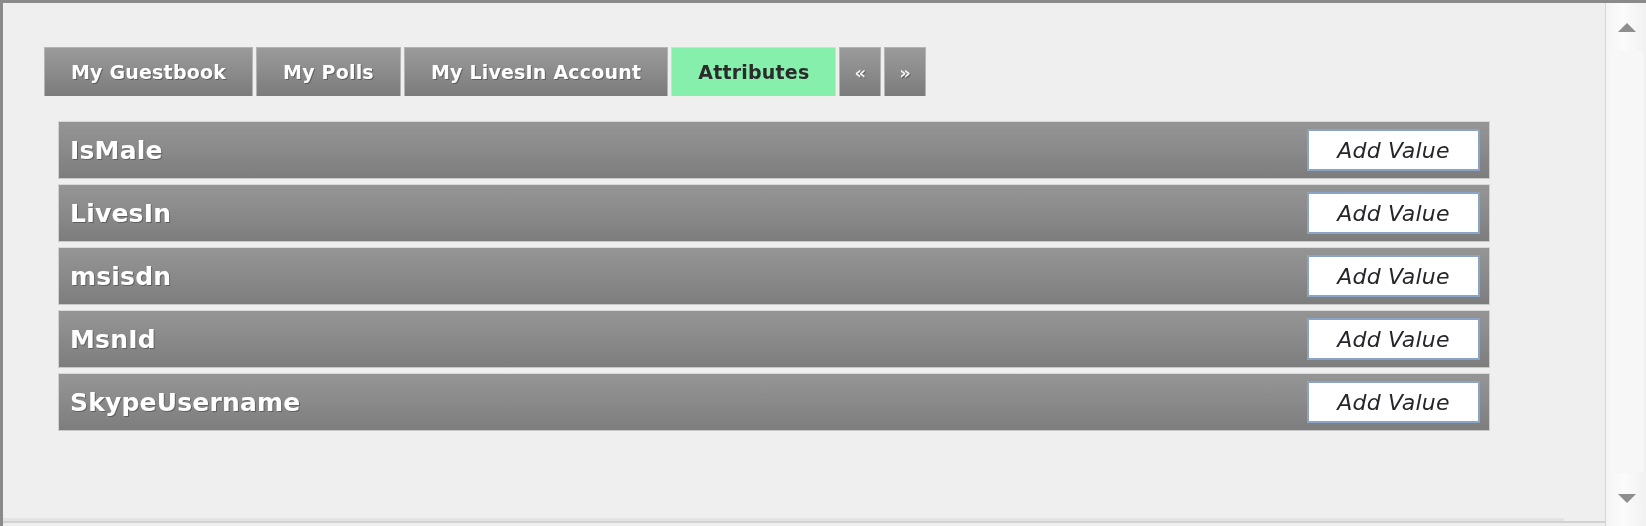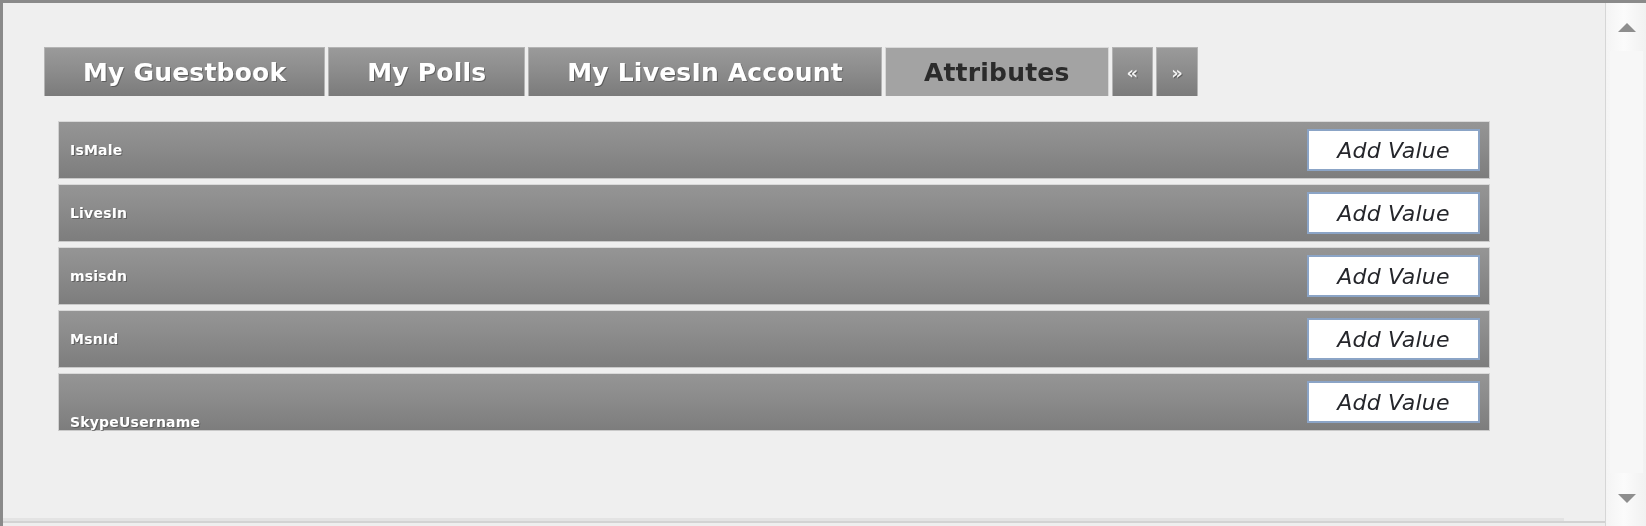--- a/index.html
+++ b/index.html
@@ -49,35 +49,35 @@
     align-items: flex-end;
     height: 49px;
   }
   .tab {
     position: relative;
     height: 49px;
     box-sizing: border-box;
     display: flex;
     align-items: center;
     justify-content: center;
-    padding: 0 38px;
+    padding: 0 26px;
     margin-right: 3px;
     background: linear-gradient(to bottom, #9a9a9a 0%, #8d8d8d 45%, #7b7b7b 100%);
     border: 1px solid #b4b4b4;
     border-bottom: none;
     color: #ffffff;
-    font-size: 25px;
+    font-size: 19px;
     font-weight: bold;
     letter-spacing: 0.2px;
     text-shadow: 1px 1px 0 rgba(60,60,60,0.55);
     white-space: nowrap;
     cursor: pointer;
   }
   .tab.active {
-    background: #a3a3a3;
+    background: #86efac;
     color: #2b2b2b;
     border: 1px solid #d8d8d8;
     border-bottom: none;
     text-shadow: none;
   }
   .tab.nav {
     padding: 0 14px;
     font-size: 18px;
     color: #f3f3f3;
     min-width: 18px;
@@ -98,25 +98,25 @@
     box-sizing: border-box;
     margin-bottom: 5px;
     background: linear-gradient(to bottom, #959595 0%, #8c8c8c 40%, #7d7d7d 100%);
     border-top: 1px solid #d9d9d9;
     border-left: 1px solid #d0d0d0;
     border-right: 1px solid #d0d0d0;
     border-bottom: 1px solid #c9c9c9;
     display: flex;
     align-items: center;
   }
-  .attr-row:last-child { margin-bottom: 0; align-items: flex-end; }
+  .attr-row:last-child { margin-bottom: 0; }
   .attr-name {
     padding-left: 11px;
     color: #ffffff;
-    font-size: 14px;
+    font-size: 25px;
     font-weight: bold;
     letter-spacing: 0.2px;
     text-shadow: 1px 1px 0 rgba(70,70,70,0.6);
     white-space: nowrap;
   }
   .attr-action {
     position: absolute;
     right: 9px;
     top: 50%;
     transform: translateY(-50%);

